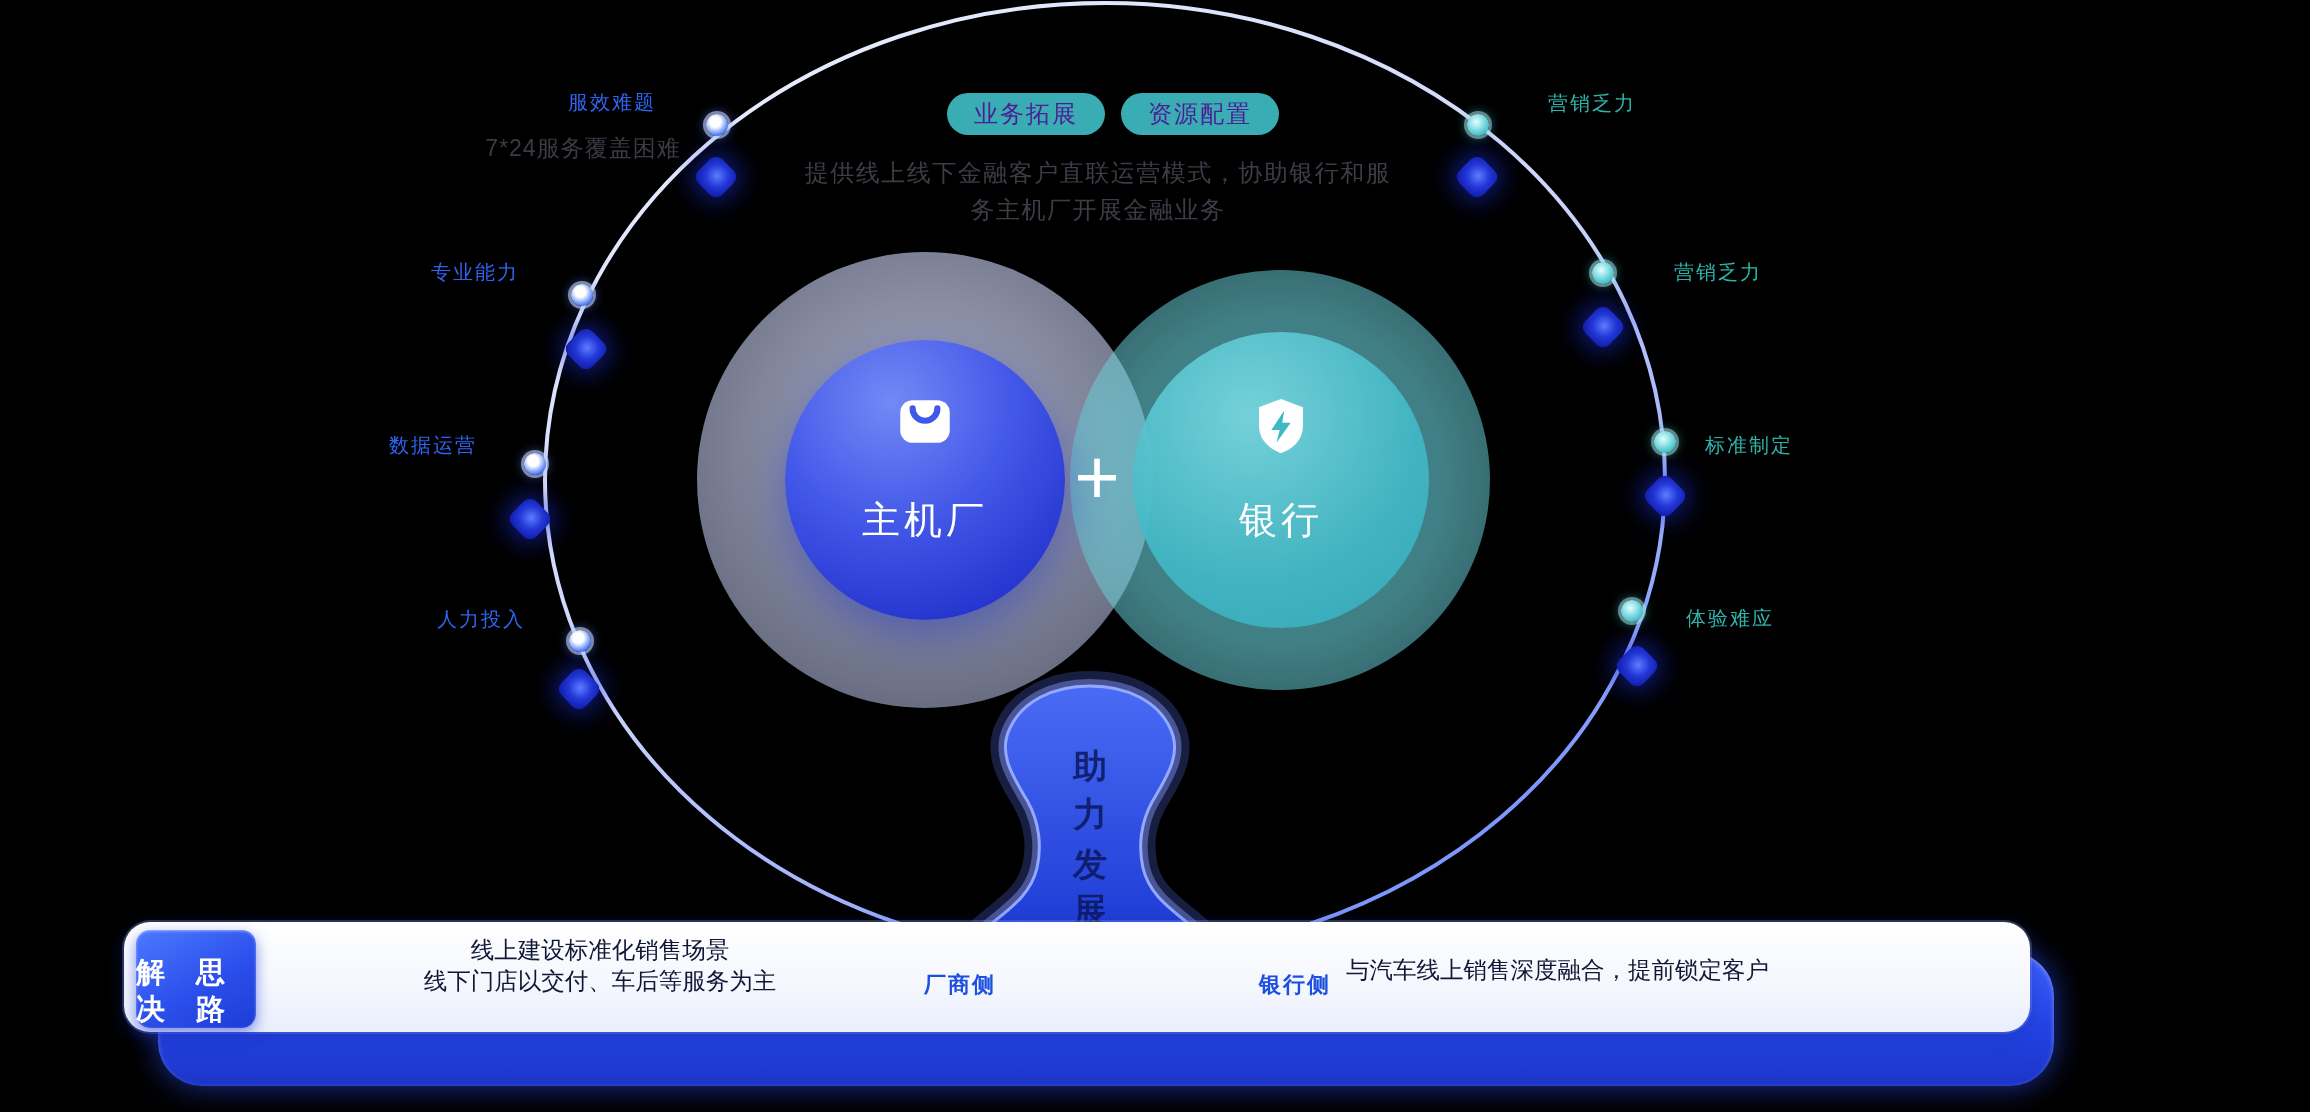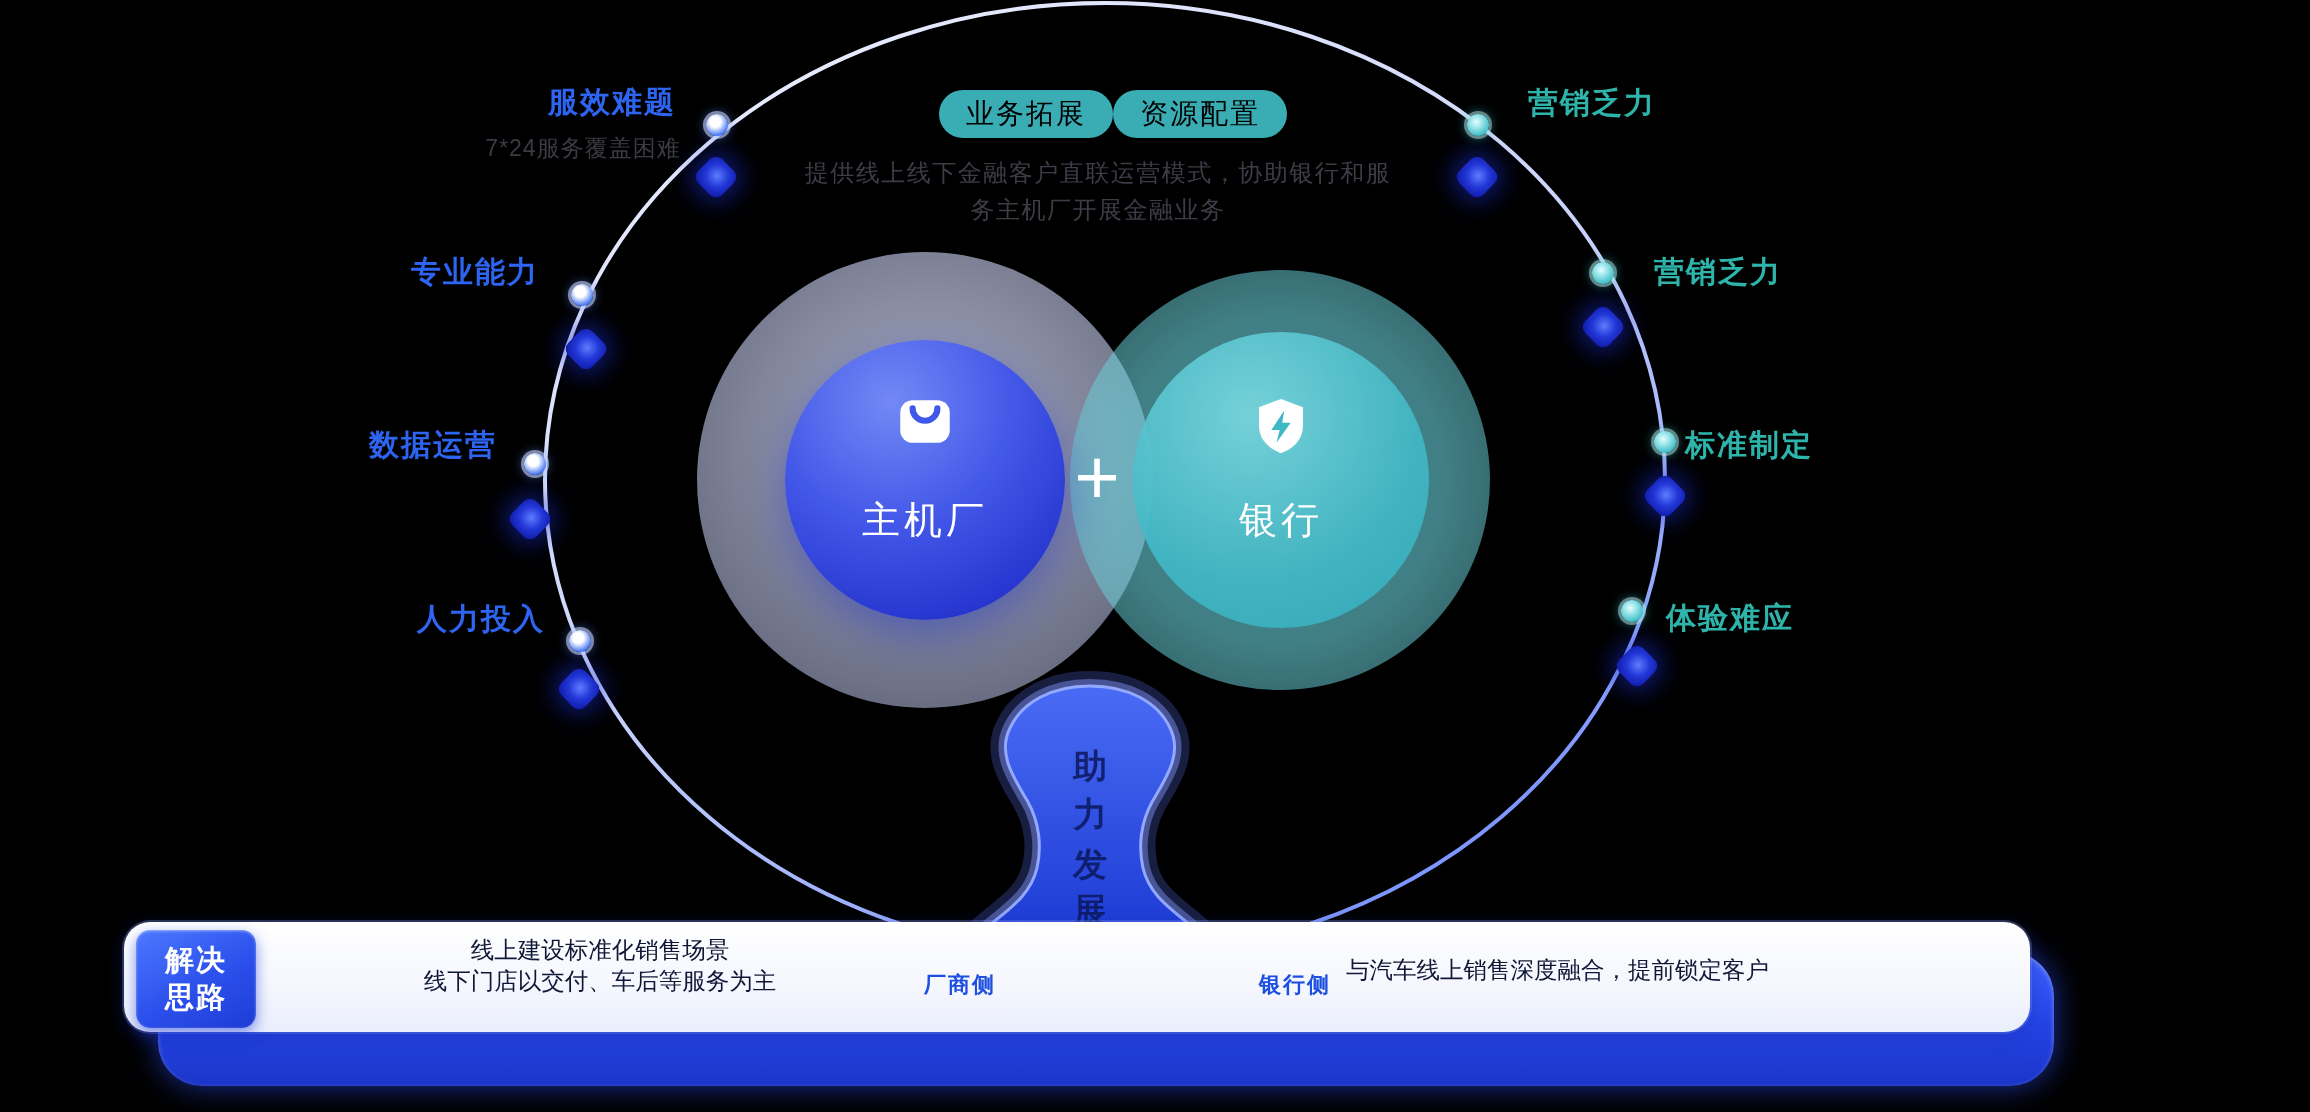--- a/index.html
+++ b/index.html
@@ -26,27 +26,27 @@
   .solid-left{width:280px;height:280px;left:925px;top:480px;z-index:3;
     background:radial-gradient(circle at 38% 22%, #7289f5 0%, #4256e8 45%, #2636cf 80%, #1d2bbd 100%);
     box-shadow:0 16px 46px rgba(25,45,205,.45);}
   .inner-right{width:296px;height:296px;left:1281px;top:480px;z-index:3;
     background:radial-gradient(circle at 40% 28%, rgba(120,213,221,.95) 0%, rgba(66,184,198,.92) 60%, rgba(50,170,187,.92) 100%);}
   .plus-sign{left:1097px;top:477px;z-index:5;color:#fff;font-size:78px;font-weight:400;line-height:1;}
   .venn-label{z-index:4;color:#fff;font-size:38px;letter-spacing:4px;white-space:nowrap;}
   .venn-icon{z-index:4;}
 
   
-  .badge-pill{z-index:5;background:var(--badge-teal);color:#000000;font-size:28px;letter-spacing:2px;
+  .badge-pill{z-index:5;background:var(--badge-teal);color:#4c1d95;font-size:24px;letter-spacing:2px;
     padding:5px 27px;border-radius:26px;white-space:nowrap;}
   .description{z-index:5;left:1098px;top:155px;text-align:center;color:var(--desc-gray);
     font-size:24px;line-height:37px;letter-spacing:1.5px;white-space:nowrap;}
 
   
-  .pain{z-index:5;font-weight:bold;font-size:30px;letter-spacing:2px;white-space:nowrap;text-align:center;}
+  .pain{z-index:5;font-weight:normal;font-size:20px;letter-spacing:2px;white-space:nowrap;text-align:center;}
   .pain.blue{color:var(--blue);}
   .pain.teal{color:var(--teal);}
   .pain-sub{z-index:5;color:#3b3b45;font-size:23px;letter-spacing:1px;white-space:nowrap;}
 
   
   .dot{z-index:5;width:22px;height:22px;border-radius:50%;}
   .dot.blue{background:radial-gradient(circle at 42% 36%, #ffffff 0%, #ffffff 28%, #2d64f1 78%);
     box-shadow:0 0 12px rgba(90,130,255,.9), 0 0 0 3px rgba(255,255,255,.55);}
   .dot.teal{background:radial-gradient(circle at 42% 36%, #e4fdff 0%, #9fe7ec 30%, #35b9c2 78%);
     box-shadow:0 0 12px rgba(60,190,200,.9), 0 0 0 3px rgba(255,255,255,.45);}
@@ -60,21 +60,21 @@
   
   .base-bar{z-index:6;left:158px;top:952px;width:1896px;height:134px;border-radius:44px;
     background:linear-gradient(180deg,#3c62ff 0%,#2443e4 55%,#1b35c8 100%);
     box-shadow:0 0 30px rgba(45,75,245,.65), inset 0 2px 5px rgba(255,255,255,.35);}
   .white-bar{z-index:7;left:124px;top:922px;width:1906px;height:110px;border-radius:26px;
     background:linear-gradient(180deg,#ffffff 0%,#f4f6fe 65%,#e9eefc 100%);
     box-shadow:0 5px 20px rgba(25,45,160,.4), 0 0 0 2px rgba(150,170,255,.3);}
   .solution-badge{z-index:8;left:136px;top:930px;width:120px;height:98px;border-radius:14px;
     background:linear-gradient(150deg,#4d79ff 0%,#2c50ec 55%,#1d3cd6 100%);
     box-shadow:0 5px 14px rgba(28,55,215,.55), inset 0 1px 3px rgba(255,255,255,.5);
-    display:flex;flex-direction:column;align-items:center;justify-content:center;
+    display:flex;flex-direction:row;align-items:flex-end;justify-content:center;
     color:#fff;font-size:29px;font-weight:bold;line-height:37px;letter-spacing:2px;}
   .left-block{z-index:8;left:600px;top:935px;text-align:center;color:var(--navy);
     font-size:23.5px;line-height:31px;white-space:nowrap;}
   .side-label{z-index:8;color:var(--side-blue);font-size:22px;font-weight:bold;letter-spacing:2px;white-space:nowrap;margin-left:43px;}
   .right-block{z-index:8;left:1346px;top:948px;text-align:left;color:var(--navy);
     font-size:23.5px;line-height:45px;white-space:nowrap;}
 </style>
 </head>
 <body>
 

